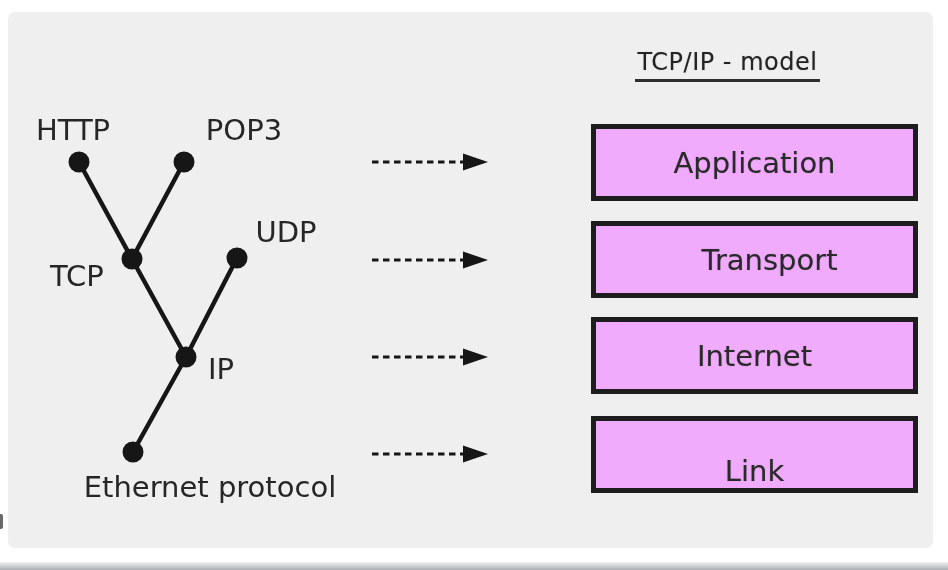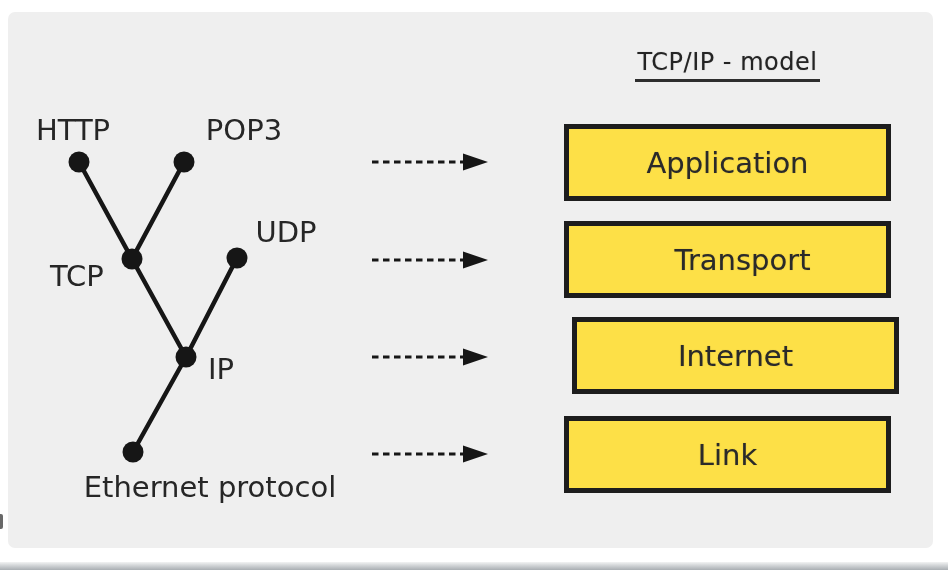--- a/index.html
+++ b/index.html
@@ -46,40 +46,40 @@
     font-weight: 500;
     color: #242424;
     letter-spacing: 0.5px;
     border-bottom: 3px solid #2e2e2e;
     padding: 0 3px 3px 3px;
     text-shadow: 0 0 1px rgba(40,40,40,0.35);
     white-space: nowrap;
   }
   .layer-box {
     position: absolute;
-    left: 564px;
+    left: 591px;
     width: 327px;
     height: 77px;
     box-sizing: border-box;
     border: 5px solid #1d1d1d;
-    background: #fde047;
+    background: #f0abfc;
     display: flex;
     align-items: center;
     justify-content: center;
   }
   .layer-box span {
     font-size: 29px;
     color: #2a2a2a;
     text-shadow: 0 0 1px rgba(40,40,40,0.35);
     white-space: nowrap;
   }
   .layer-0 { top: 124px; }
   .layer-1 { top: 221px; padding-left: 30px; }
-  .layer-2 { top: 317px; margin-left: 8px; }
-  .layer-3 { top: 416px; }
+  .layer-2 { top: 317px; }
+  .layer-3 { top: 416px; align-items: flex-end; }
   .edge-artifact {
     position: absolute;
     left: 0;
     top: 514px;
     width: 3px;
     height: 15px;
     background: #4d4d4d;
     border-radius: 0 2px 2px 0;
     opacity: 0.85;
   }

